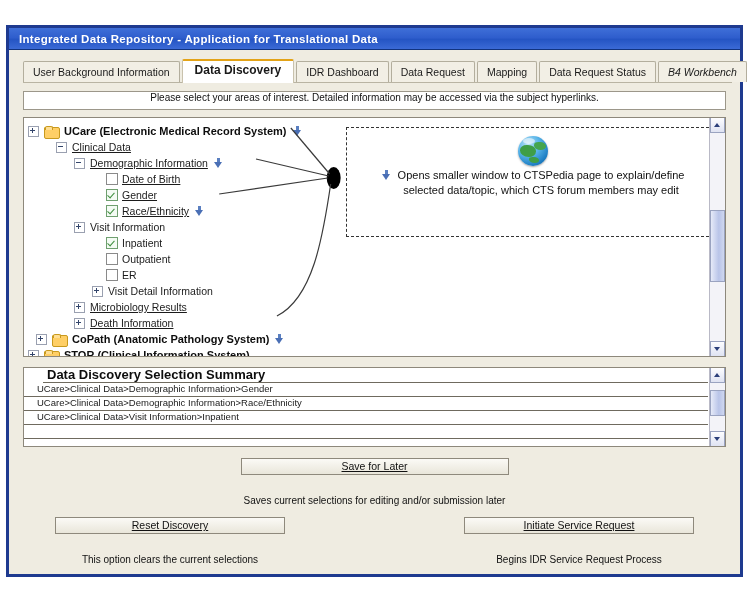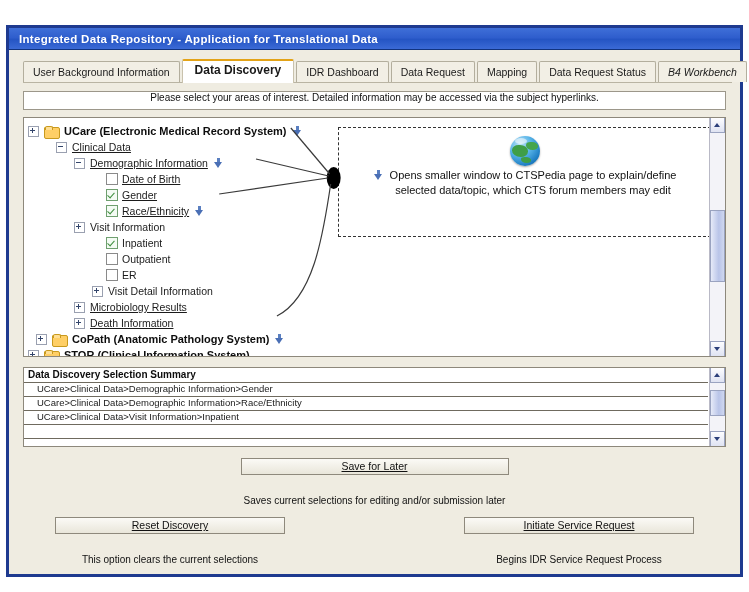--- a/index.html
+++ b/index.html
@@ -206,21 +206,21 @@
   .vs-btn.top .vs-arrow{border-bottom:4px solid #2b3f7a;margin-top:-2px;}
   .vs-btn.bot .vs-arrow{border-top:4px solid #2b3f7a;margin-top:-2px;}
   .vs-thumb{
     position:absolute;left:0;right:0;
     background:linear-gradient(to right,#e6eaf8,#b9c4e8 60%,#cfd7f0);
     border:1px solid #9aa3c0;box-sizing:border-box;cursor:pointer;
   }
 
   
   .callout{
-    position:absolute;left:314px;top:9px;width:373px;height:110px;
+    position:absolute;left:322px;top:9px;width:373px;height:110px;
     border:1px dashed #333;
     background:#ffffff;
     box-sizing:border-box;
     text-align:center;
   }
   .globe{
     width:30px;height:30px;margin:8px auto 2px auto;border-radius:50%;
     background:radial-gradient(circle at 34% 28%, #bfe4f7 0%, #58b4e8 38%, #1f7fc4 72%, #0c5a95 100%);
     position:relative;overflow:hidden;
     box-shadow:0 1px 2px rgba(0,0,0,.35);
@@ -245,24 +245,25 @@
 
   
   .lines{position:absolute;left:0;top:0;width:100%;height:100%;pointer-events:none;}
 
   
   .sum-panel{height:80px;margin-top:10px;}
   .sum-inner{
     position:absolute;left:0;top:0;right:17px;bottom:0;overflow:hidden;
   }
   .sum-head{
-    font-weight:bold;font-size:10px;color:#0d0d0d;
+    font-weight:bold;font-size:13px;color:#0d0d0d;
     height:14px;line-height:13px;padding-left:4px;
     border-bottom:1px solid #6f6a5e;
     background:#ffffff;
+    margin-left:19px;
   }
   .sum-row{
     height:13px;line-height:12px;font-size:9.5px;color:#1a1a1a;
     padding-left:13px;border-bottom:1px solid #6f6a5e;background:#ffffff;
     white-space:nowrap;overflow:hidden;
   }
 
   
   .btnarea{margin:9px 6px 0 6px;text-align:center;}
   .btn{

